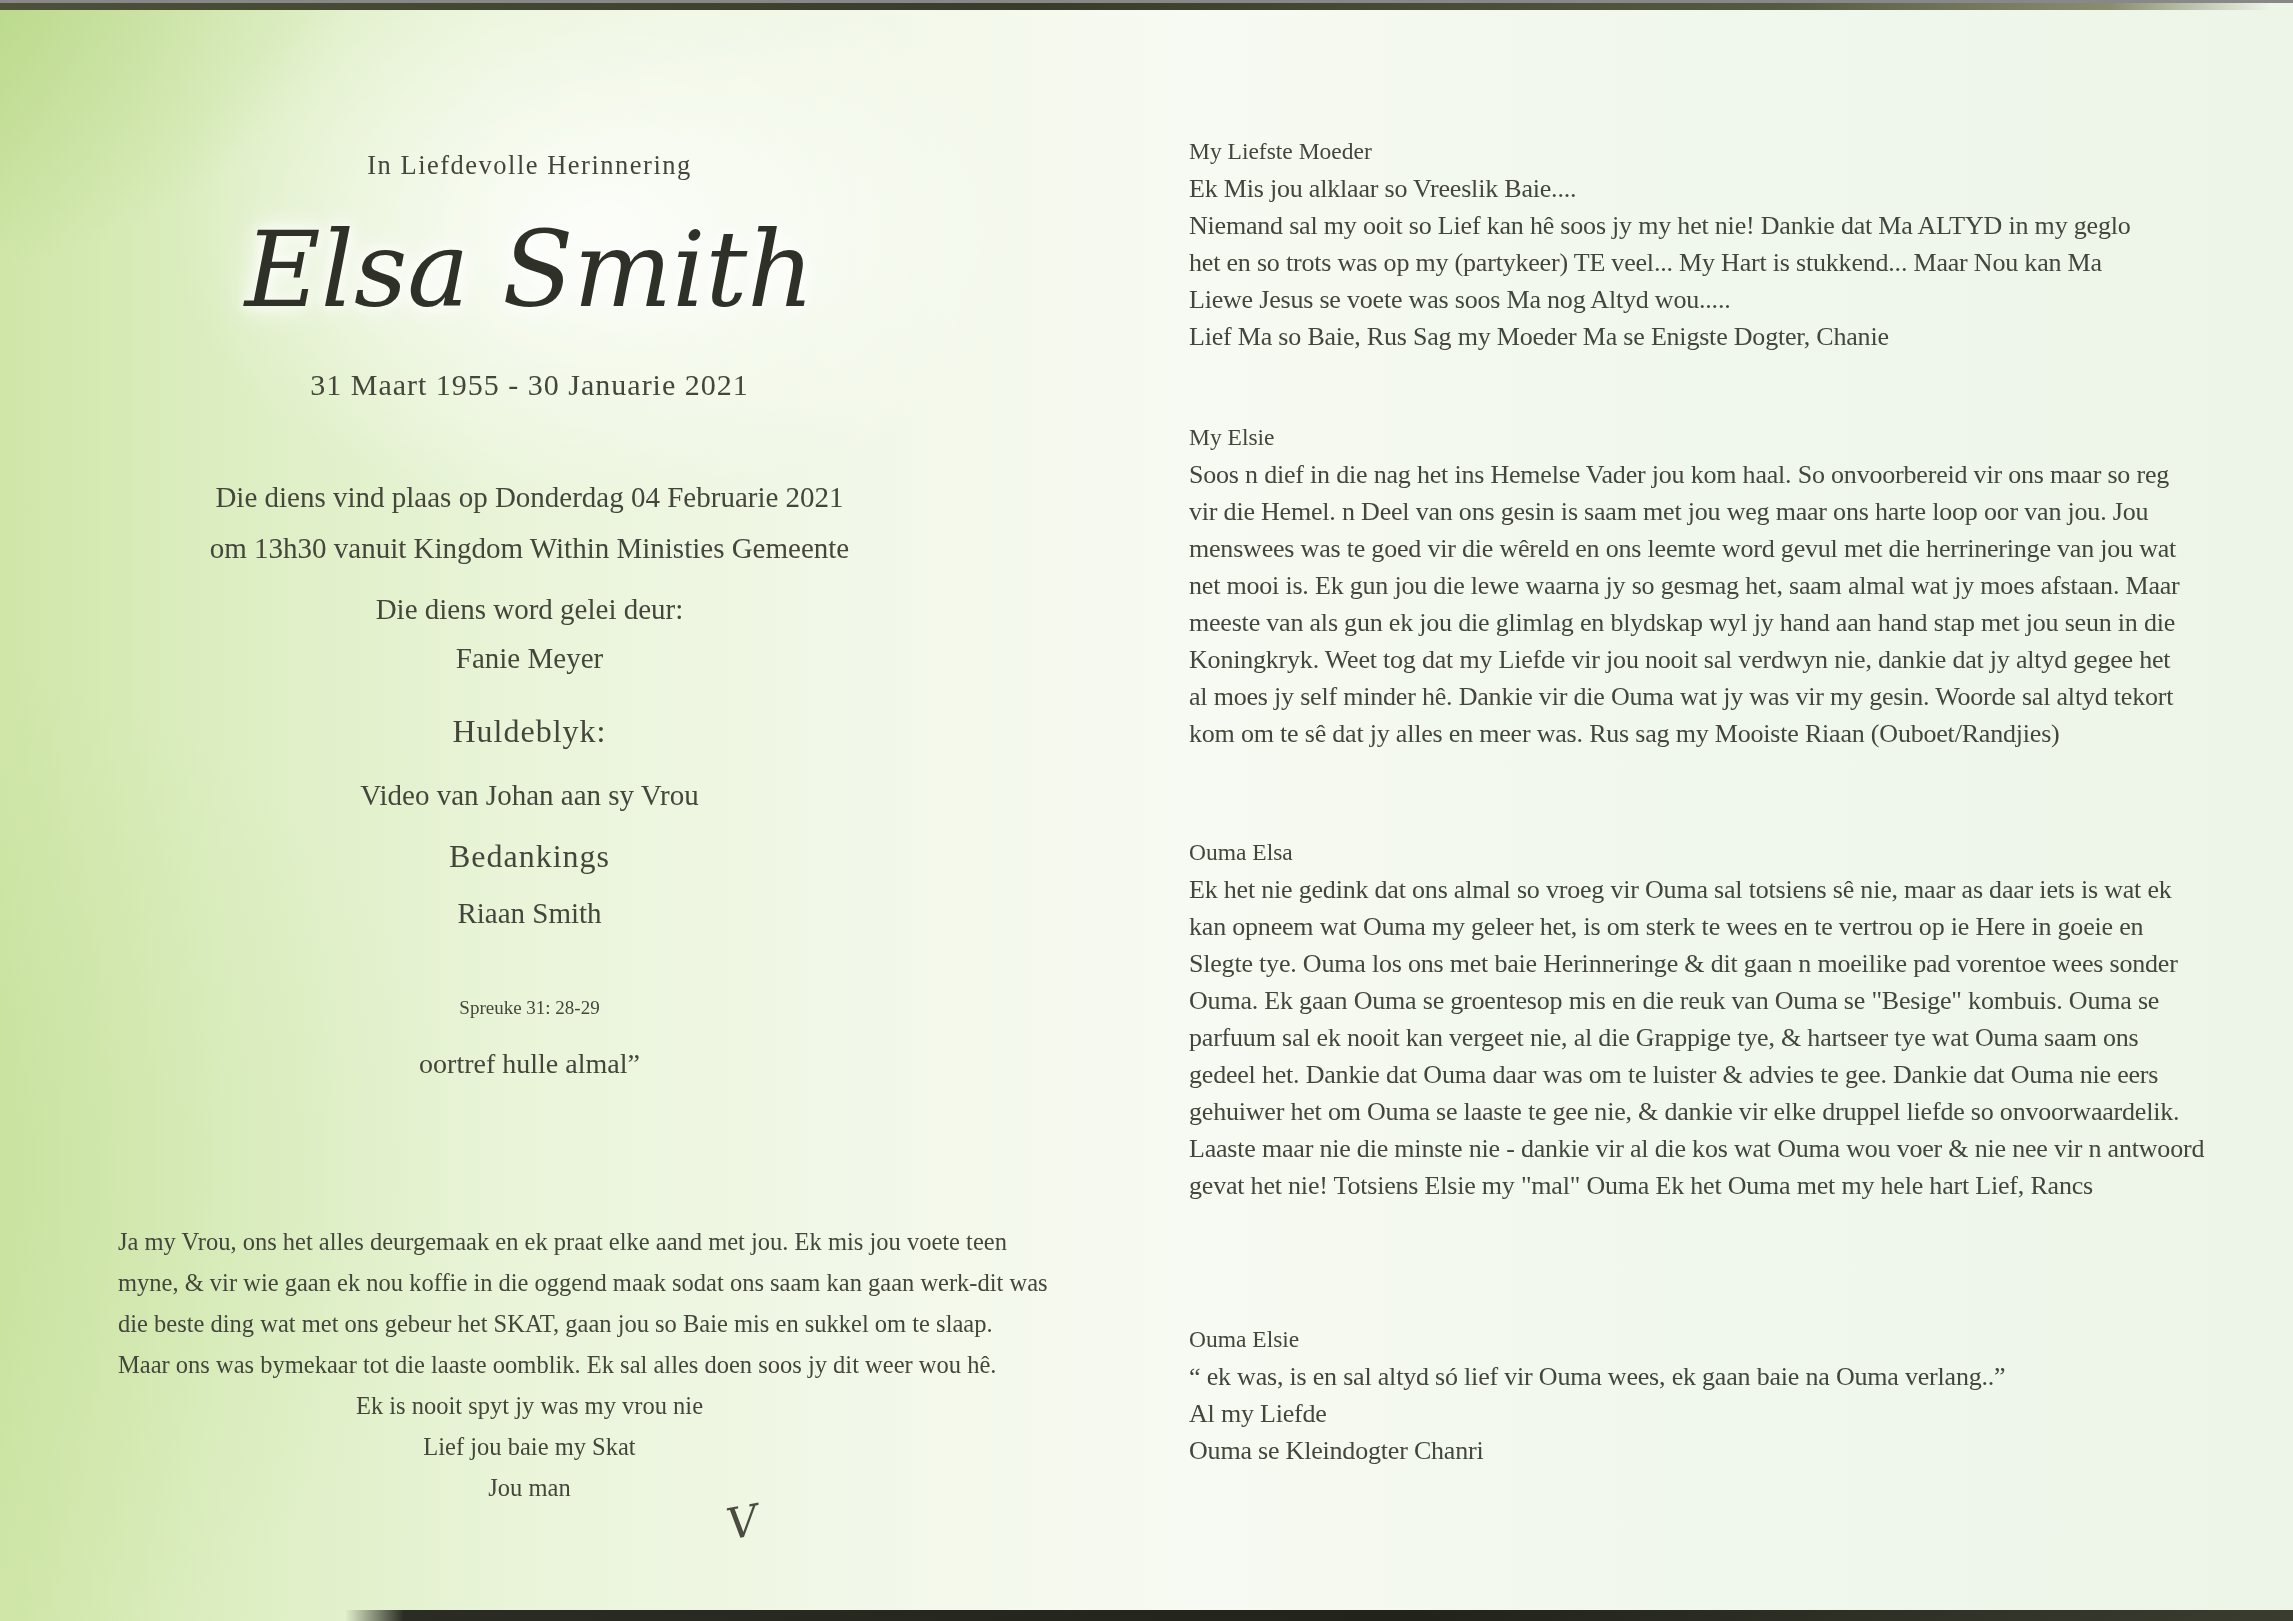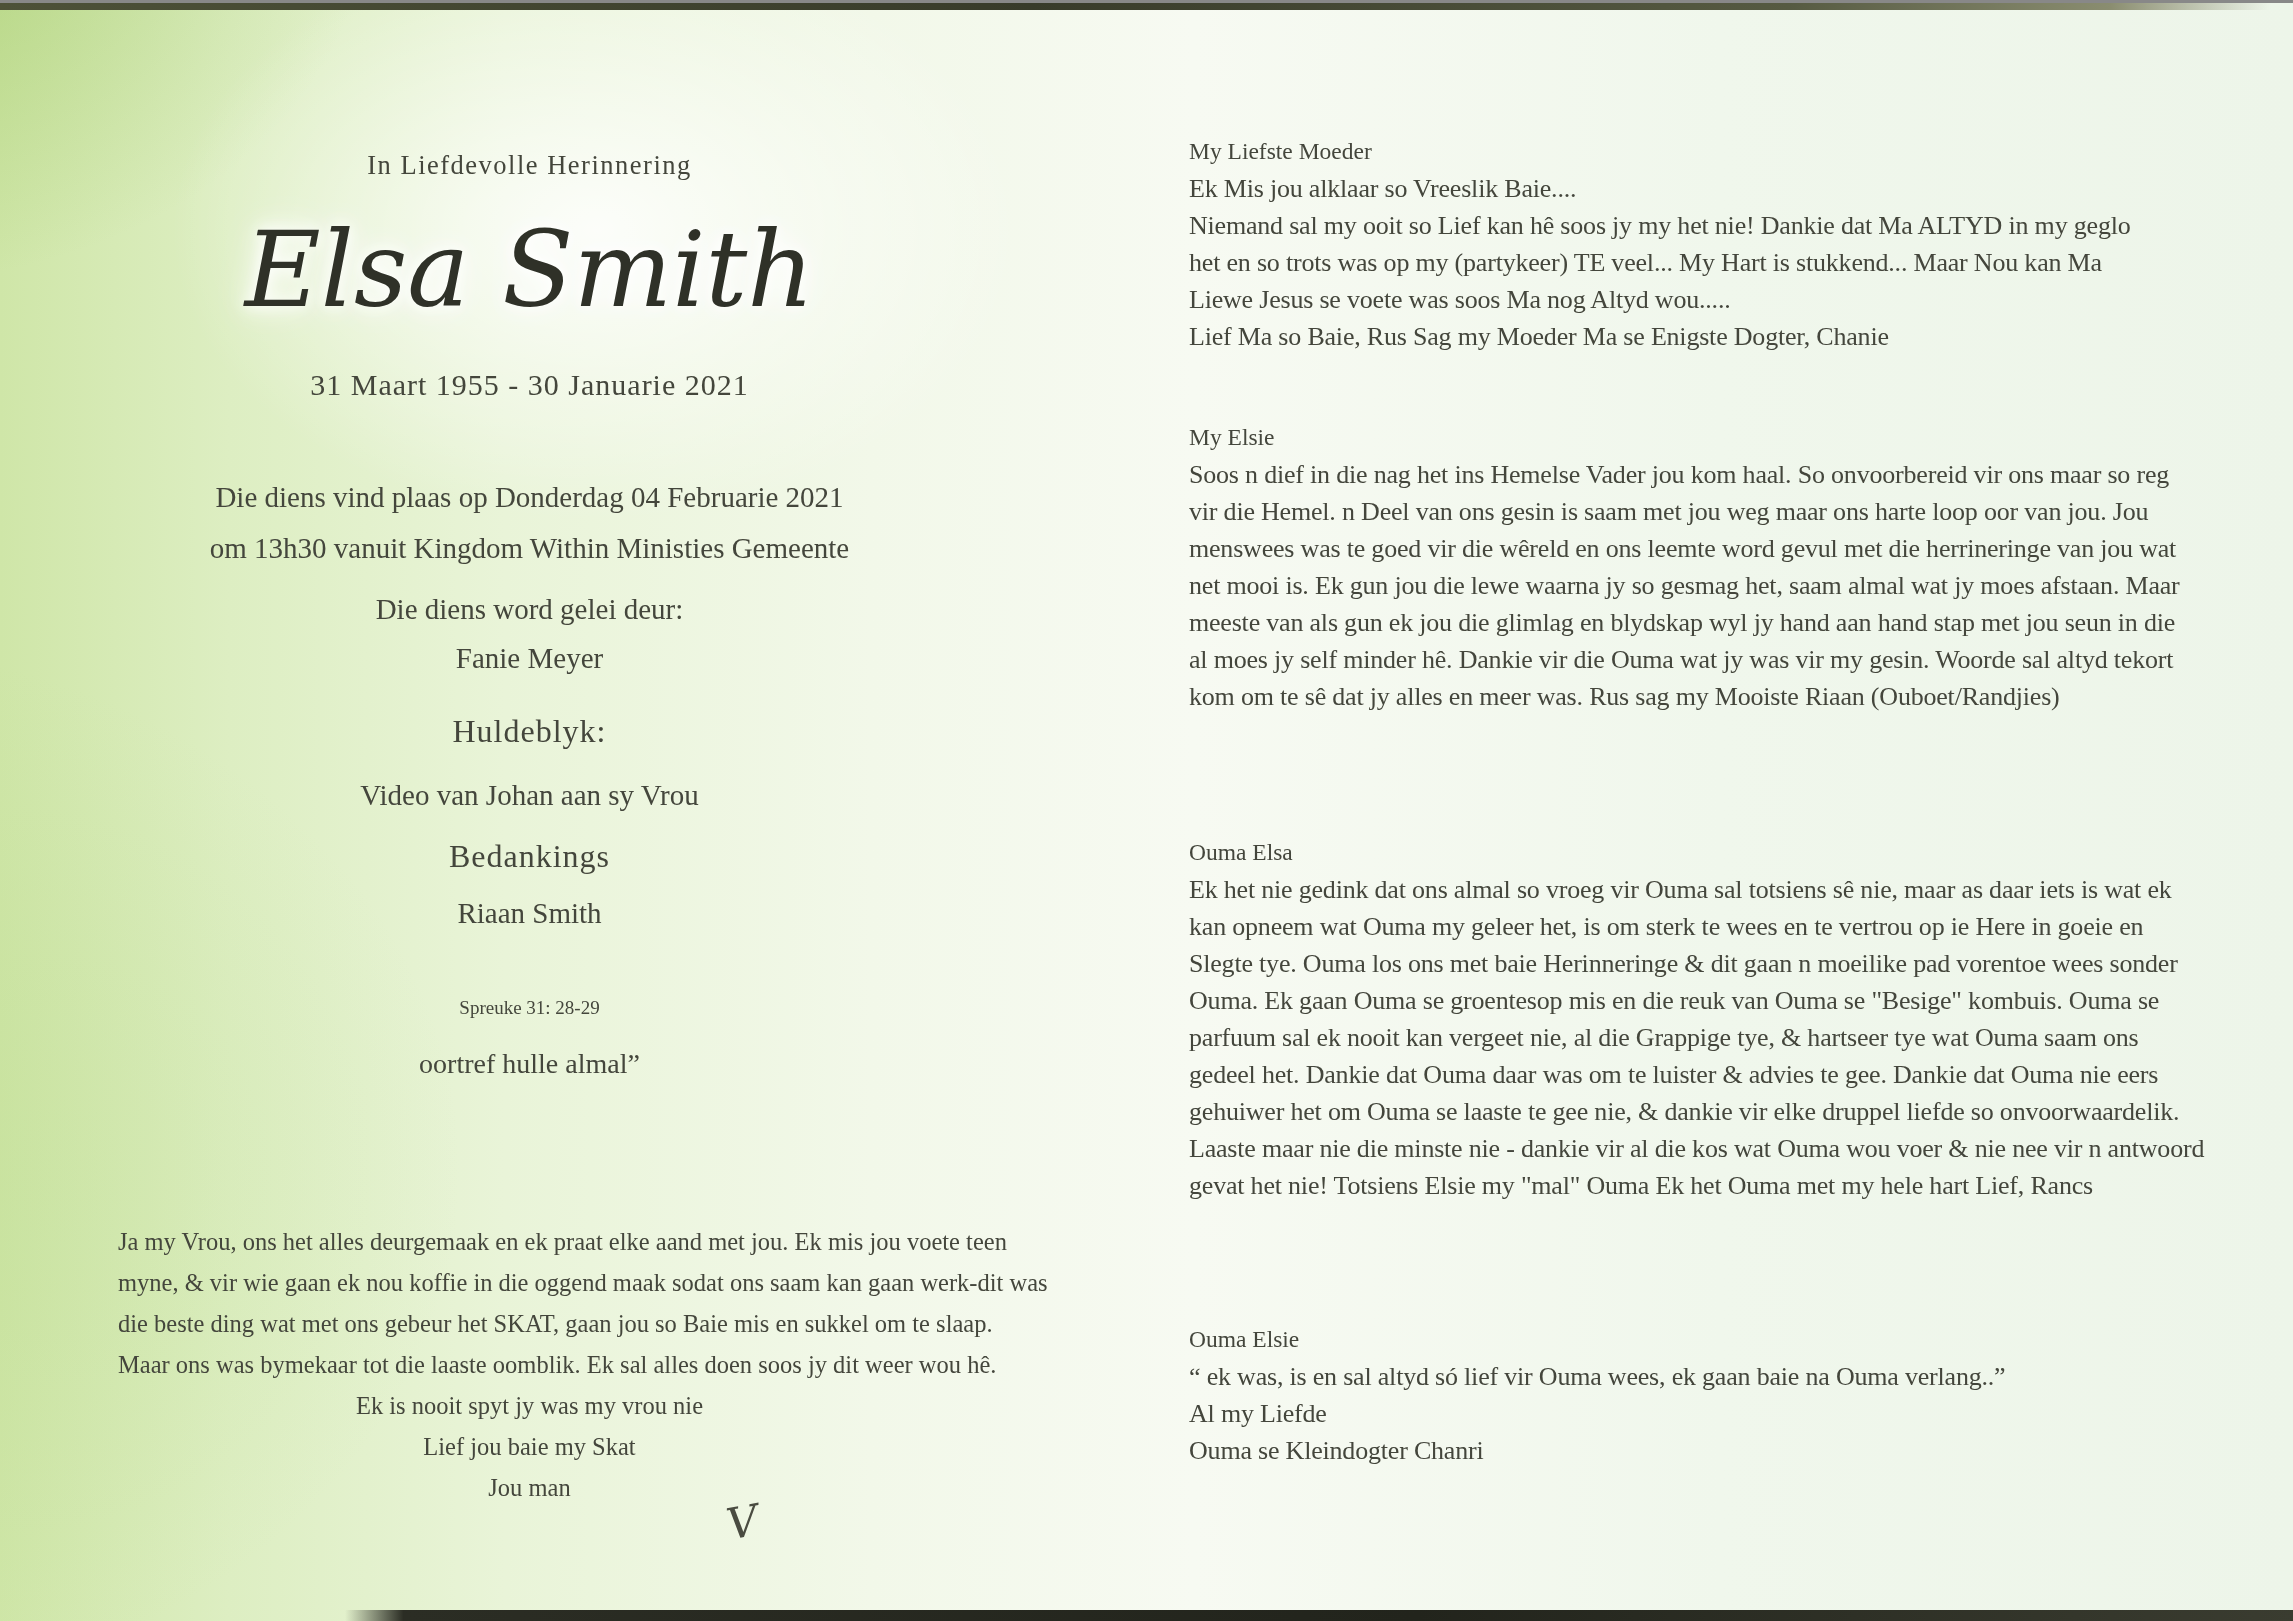--- a/index.html
+++ b/index.html
@@ -100,20 +100,21 @@
         </div>
     </section>
     <section class="r-section r-s2">
       <div class="r-heading">My Elsie</div>
       <div class="r-lines">
           <div>Soos n dief in die nag het ins Hemelse Vader jou kom haal. So onvoorbereid vir ons maar so reg</div>
           <div>vir die Hemel. n Deel van ons gesin is saam met jou weg maar ons harte loop oor van jou. Jou</div>
           <div>menswees was te goed vir die wêreld en ons leemte word gevul met die herrineringe van jou wat</div>
           <div>net mooi is. Ek gun jou die lewe waarna jy so gesmag het, saam almal wat jy moes afstaan. Maar</div>
           <div>meeste van als gun ek jou die glimlag en blydskap wyl jy hand aan hand stap met jou seun in die</div>
+          <div>Koningkryk. Weet tog dat my Liefde vir jou nooit sal verdwyn nie, dankie dat jy altyd gegee het</div>
           <div>al moes jy self minder hê. Dankie vir die Ouma wat jy was vir my gesin. Woorde sal altyd tekort</div>
           <div>kom om te sê dat jy alles en meer was. Rus sag my Mooiste Riaan (Ouboet/Randjies)</div>
         </div>
     </section>
     <section class="r-section r-s3">
       <div class="r-heading">Ouma Elsa</div>
       <div class="r-lines">
           <div>Ek het nie gedink dat ons almal so vroeg vir Ouma sal totsiens sê nie, maar as daar iets is wat ek</div>
           <div>kan opneem wat Ouma my geleer het, is om sterk te wees en te vertrou op ie Here in goeie en</div>
           <div>Slegte tye. Ouma los ons met baie Herinneringe &amp; dit gaan n moeilike pad vorentoe wees sonder</div>

